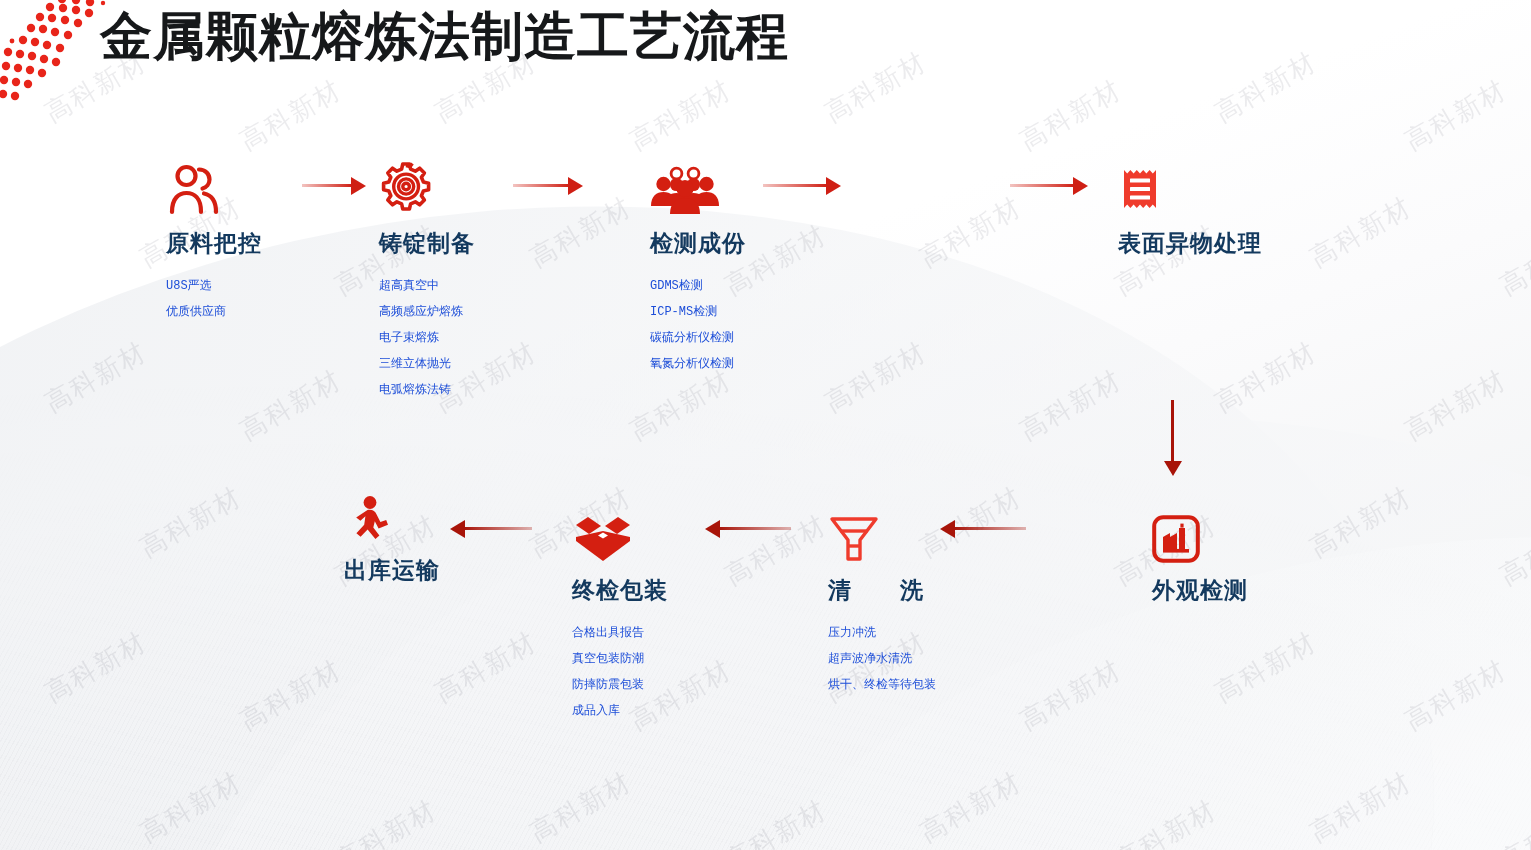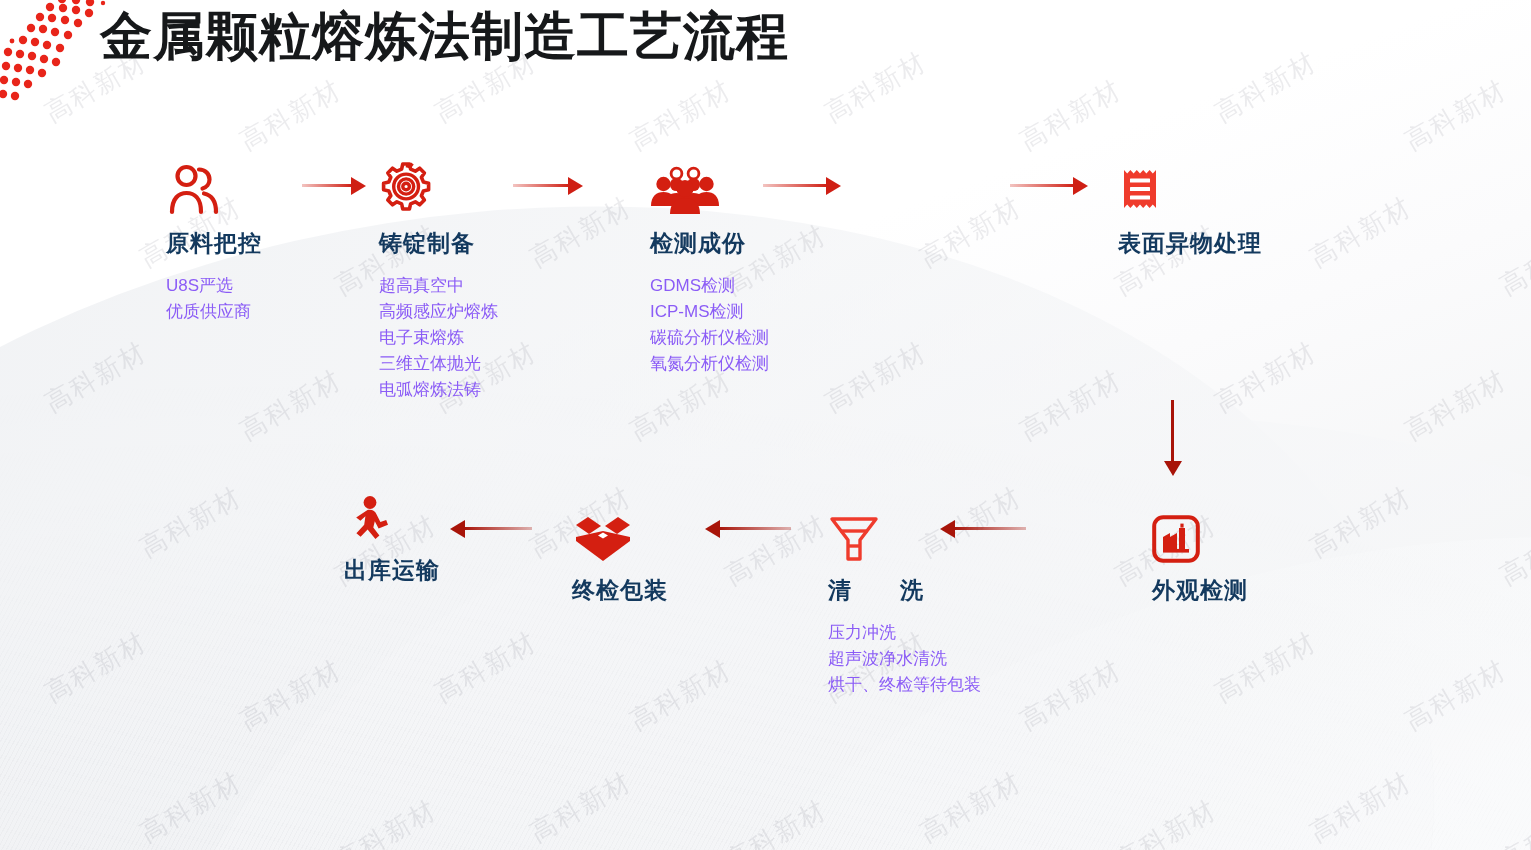--- a/index.html
+++ b/index.html
@@ -97,24 +97,24 @@
     margin-top: 12px;
     font-size: 23px;
     font-weight: 700;
     color: #13395e;
     letter-spacing: 1px;
     white-space: nowrap;
     font-family: "DejaVu Sans", sans-serif;
   }
   .node-lines { margin-top: 14px; }
   .node-line {
-    font-size: 17px;
+    font-size: 12px;
     line-height: 26px;
-    color: #8b5cf6;
-    font-family: Liberation Sans, sans-serif;
+    color: #1d4ed8;
+    font-family: Liberation Mono, monospace;
   }
   .node-lines.narrow .node-line { max-width: 158px; }
 
   
   .arrow-h { position: absolute; height: 18px; }
   .arrow-h .shaft {
     position: absolute; top: 7px; left: 0; height: 3px; width: calc(100% - 14px);
   }
   .arrow-h.right .shaft {
     background: linear-gradient(to right, rgba(214,60,50,0.30), #cf1f14);
@@ -416,20 +416,26 @@
       <svg width="62" height="48" viewBox="0 0 62 48">
         <g fill="#d41f11">
           <path d="M4 10 L16 2 L29 11 L17 19 Z"></path>
           <path d="M58 10 L46 2 L33 11 L45 19 Z"></path>
           <path d="M4 22 L31 16 L58 22 L58 26 L31 46 L4 26 Z"></path>
         </g>
         <path d="M26 20.5 L31 23.5 L36 20.5 L31 17.6 Z" fill="#ffffff"></path>
       </svg>
     </div>
     <div class="node-title">终检包装</div>
+    <div class="node-lines">
+      <div class="node-line">合格出具报告</div>
+      <div class="node-line">真空包装防潮</div>
+      <div class="node-line">防摔防震包装</div>
+      <div class="node-line">成品入库</div>
+    </div>
   </div>
 
   <div class="arrow-h left" style="left:450px; top:520px; width:82px;">
     <div class="shaft"></div>
     <div class="head"></div>
   </div>
 
   <div class="node" style="left:344px; top:485px;text-align:center;">
     <div class="node-icon">
       <svg width="48" height="48" viewBox="0 0 48 48">

